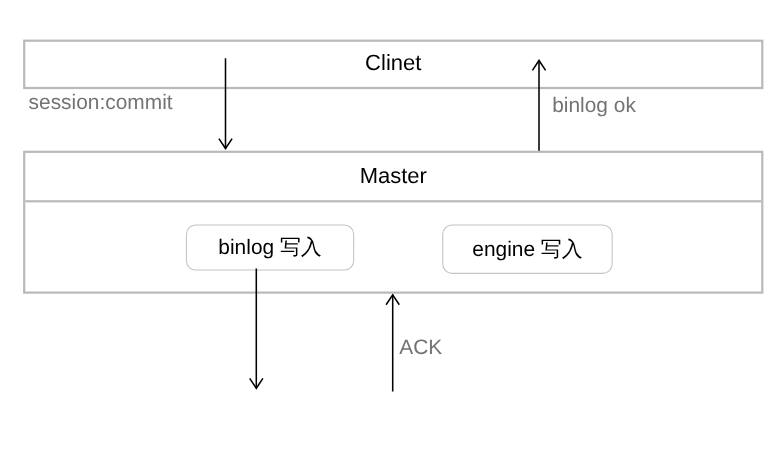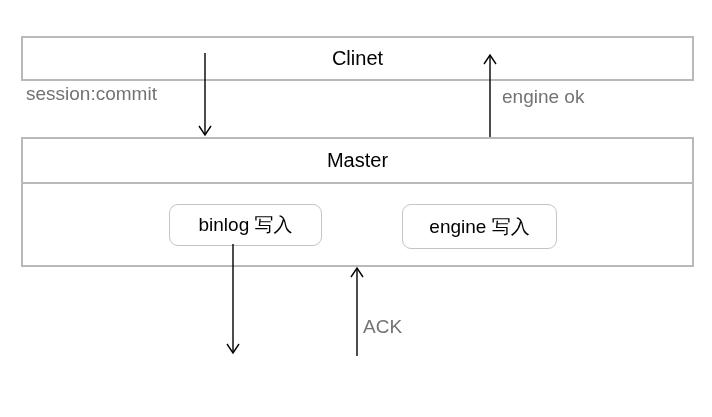--- a/index.html
+++ b/index.html
@@ -62,21 +62,21 @@
   #binlog-badge { left: 152px; top: 20px; width: 153px; height: 42px; }
   #engine-badge { left: 385px; top: 20px; width: 155px; height: 45px; text-align: center; }
   .edge-label {
     position: absolute;
     font-size: 19px;
     color: #737373;
     white-space: nowrap;
   }
   #session-commit-label { left: 26px;  top: 83px; }
   #commit-ok-label      { left: 502px; top: 86px; }
-  #ack-label            { left: 363px; top: 316px; }
+  #ack-label            { left: 363px; top: 306px; }
   #arrow-layer {
     position: absolute;
     left: 0; top: 0;
     width: 712px;
     height: 417px;
     pointer-events: none;
   }
   #arrow-layer path, #arrow-layer line {
     stroke: #000000;
     stroke-width: 1.4;
@@ -101,21 +101,21 @@
         <span>binlog 写入</span>
       </div>
       <div id="engine-badge" class="badge">
         <span>engine 写入</span>
       </div>
     </div>
   </div>
 
 
   <div id="session-commit-label" class="edge-label">session:commit</div>
-  <div id="commit-ok-label" class="edge-label">engine ok</div>
+  <div id="commit-ok-label" class="edge-label">binlog ok</div>
   <div id="ack-label" class="edge-label">ACK</div>
 
   <svg id="arrow-layer" viewBox="0 0 712 417" xmlns="http://www.w3.org/2000/svg">
 
     <g>
       <line x1="205" y1="53" x2="205" y2="135"></line>
       <path d="M 199 126 L 205 135 L 211 126"></path>
     </g>
 
     <g>

